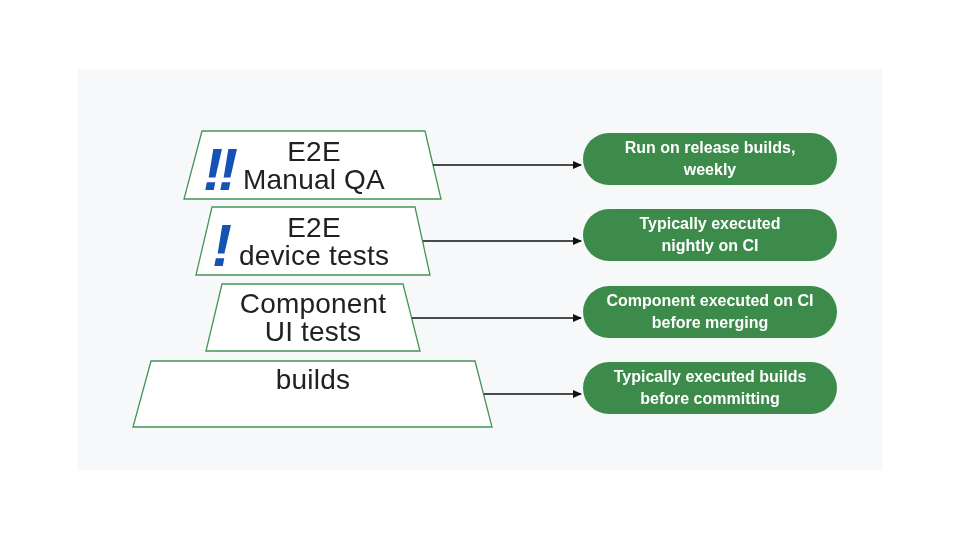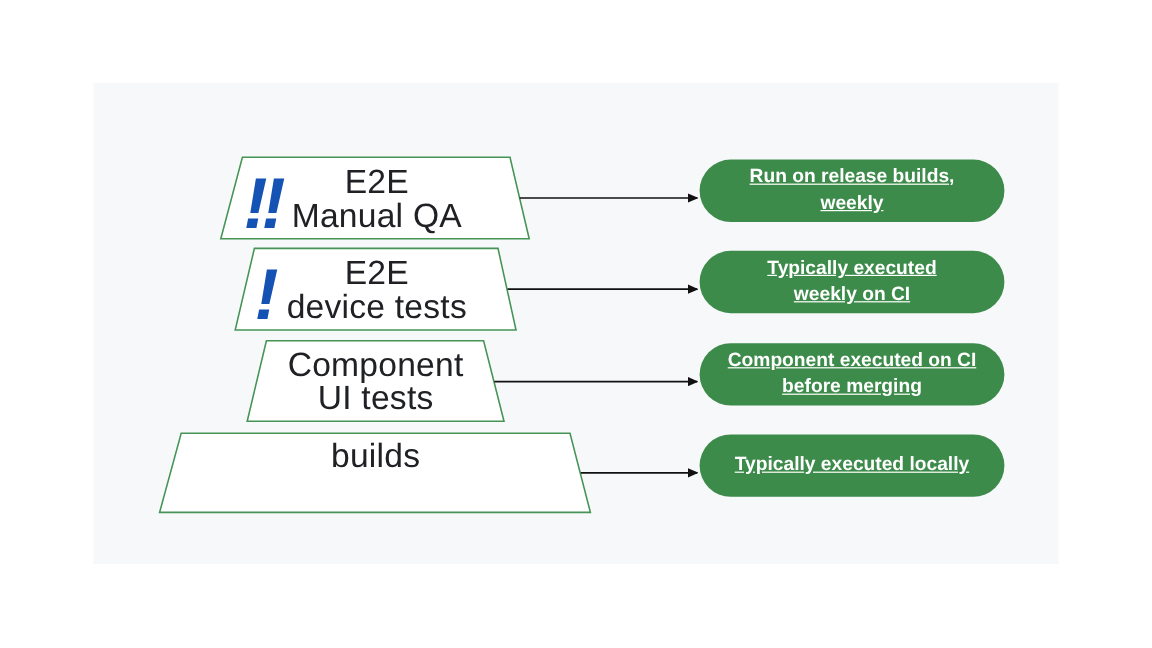--- a/index.html
+++ b/index.html
@@ -65,21 +65,20 @@
     display: flex;
     flex-direction: column;
     align-items: center;
     justify-content: center;
     text-align: center;
     color: var(--box-text);
     font-size: 16px;
     font-weight: bold;
     line-height: 22px;
     padding: 16px 10px;
-    text-decoration: underline;
   }
   .n1 { top: 133px; }
   .n2 { top: 209px; justify-content: center; }
   .n3 { top: 286px; }
   .n4 { top: 362px; }
   polygon.trap { fill: var(--trap-fill); stroke: var(--trap-border); stroke-width: 1.3; }
   line.arrow { stroke: var(--arrow); stroke-width: 1.4; }
 </style>
 </head>
 <body>
@@ -123,22 +122,23 @@
   <div class="trap-label t4">
     <div>builds</div>
   </div>
 
   <div class="note n1">
     <div>Run on release builds,</div>
     <div>weekly</div>
   </div>
   <div class="note n2">
     <div>Typically executed</div>
-    <div>weekly on CI</div>
+    <div>nightly on CI</div>
   </div>
   <div class="note n3">
     <div>Component executed on CI</div>
     <div>before merging</div>
   </div>
   <div class="note n4">
-    <div>Typically executed locally</div>
+    <div>Typically executed builds</div>
+    <div>before committing</div>
   </div>
 </div>
 
 </body></html>

